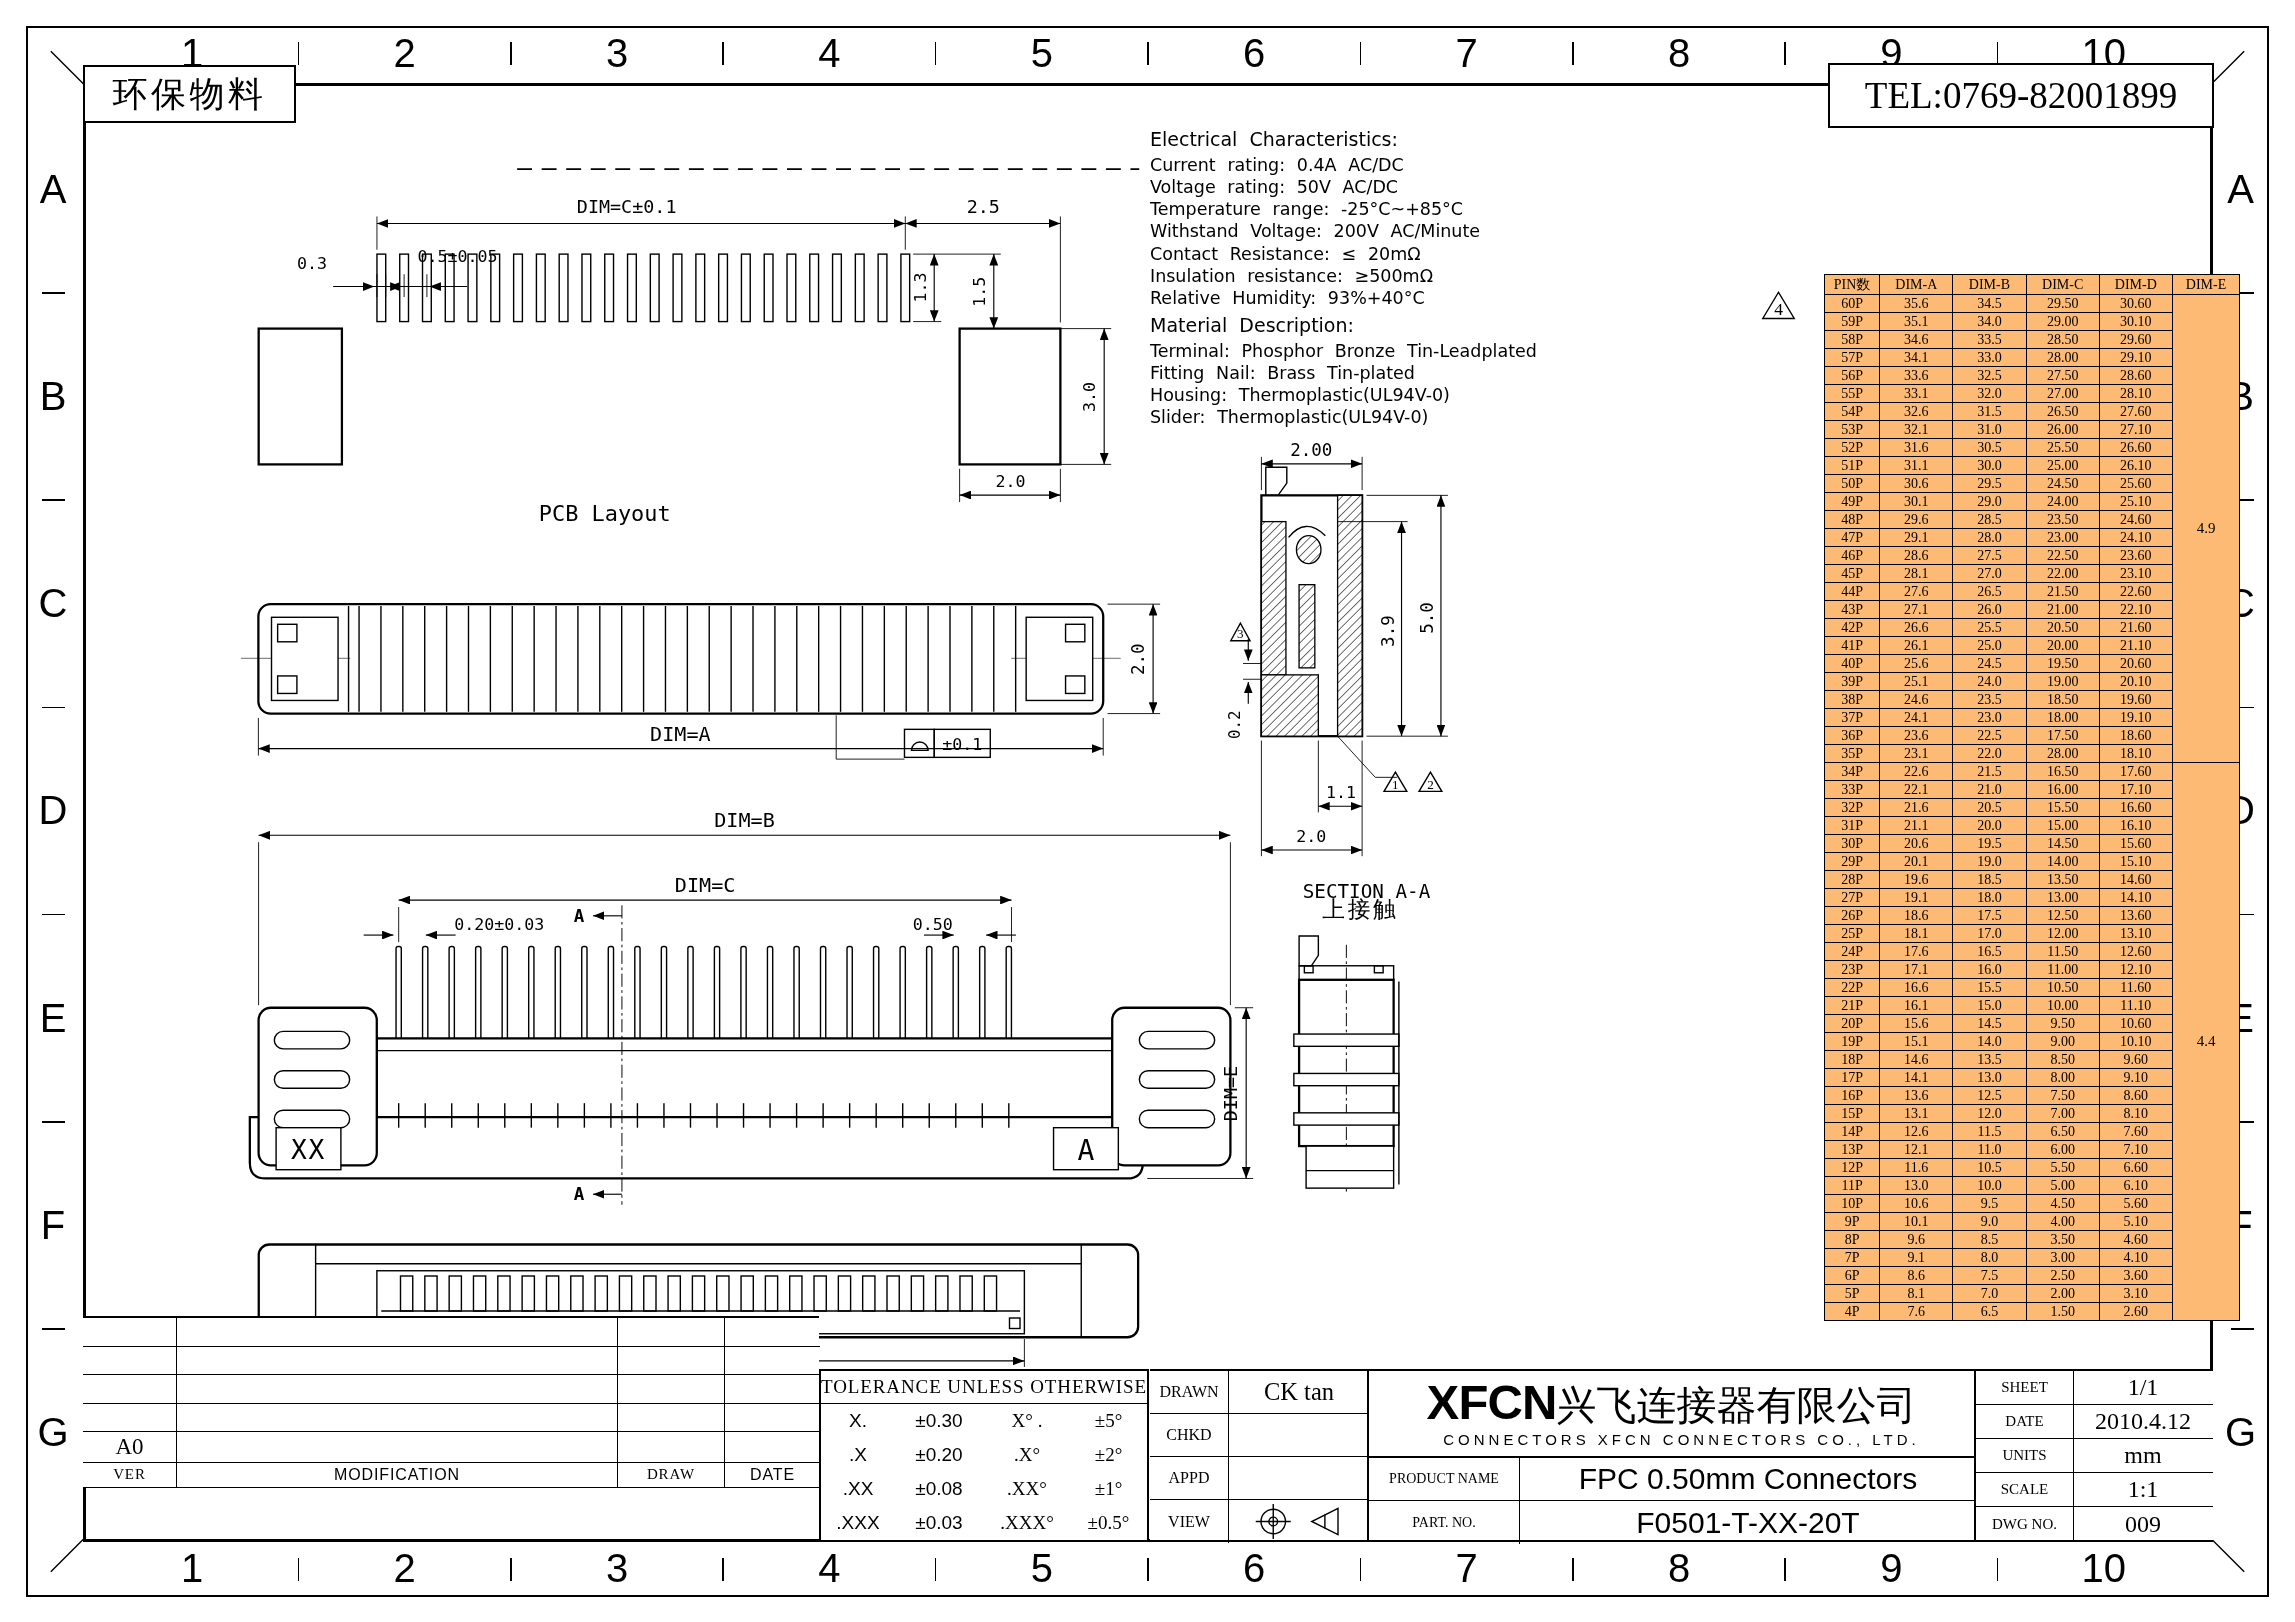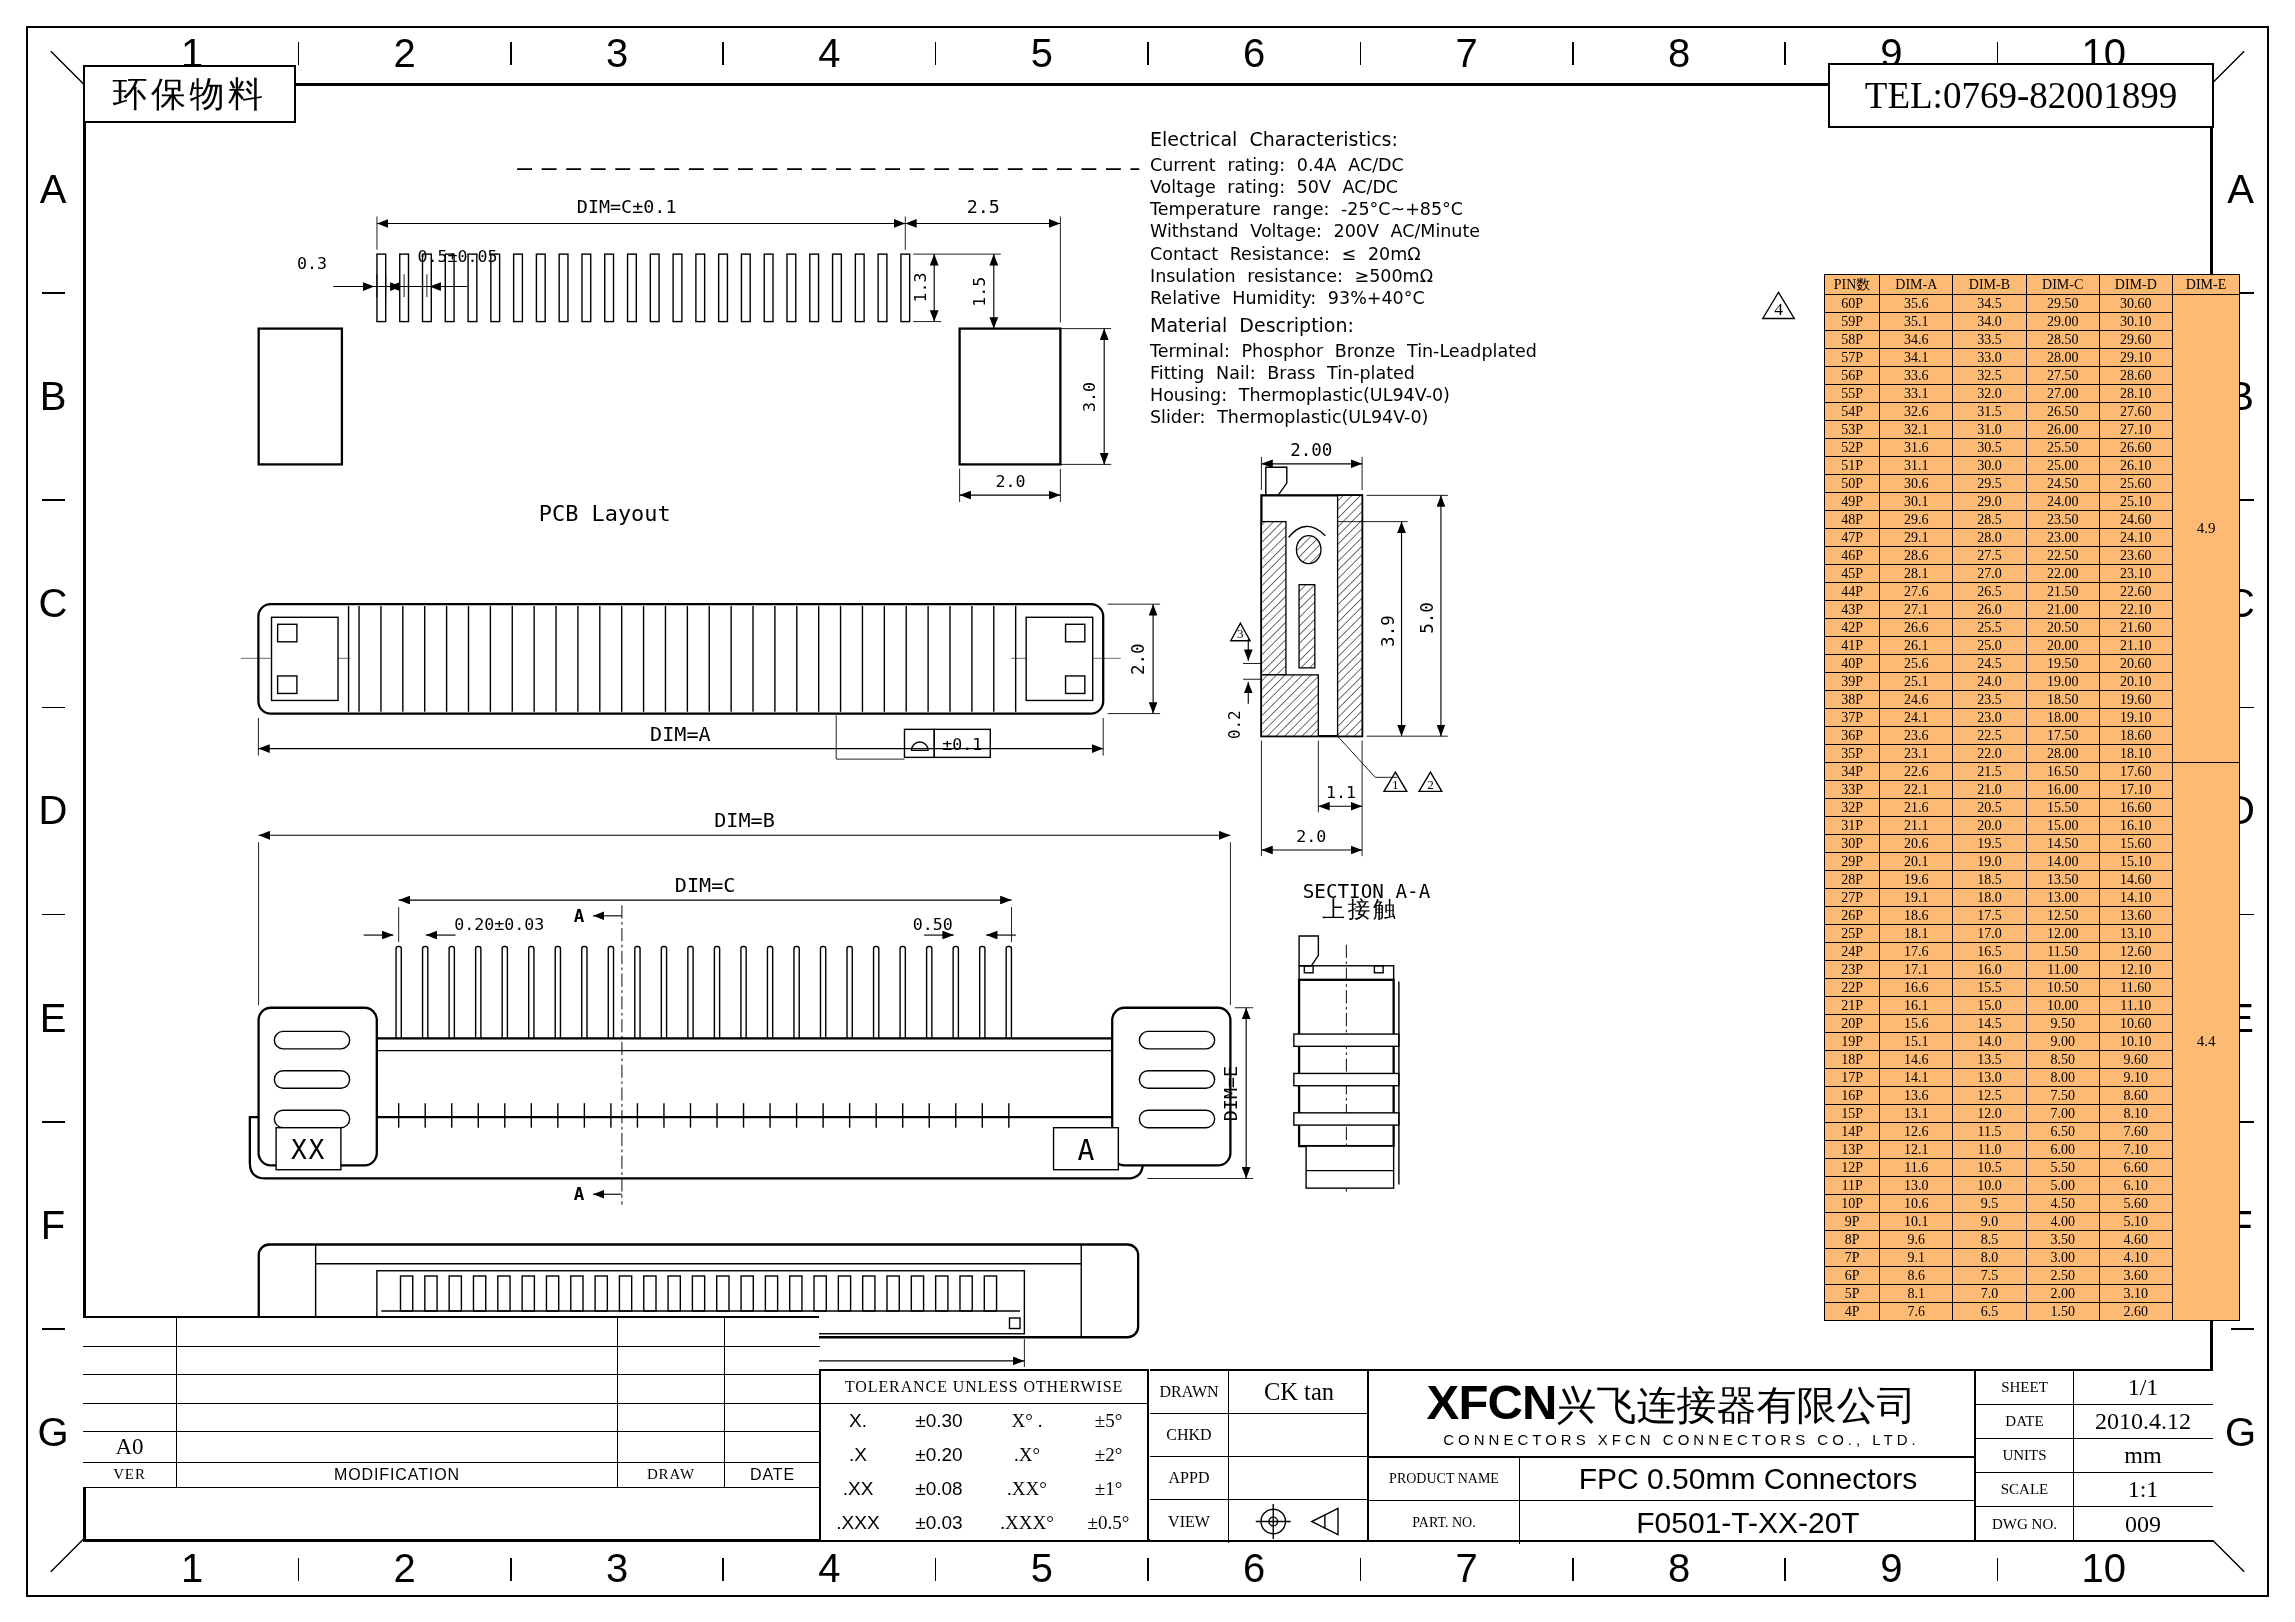--- a/index.html
+++ b/index.html
@@ -51,21 +51,21 @@
   .hatchfill{fill:url(#hp);stroke:#000;stroke-width:1.5;}
   
   .tb{background:#fff;box-sizing:border-box;}
   #rev-block{left:83px;top:1316px;width:736px;height:171px;border-top:2.6px solid #000;}
   .rev-row{display:grid;grid-template-columns:94px 441px 107px 95px;box-sizing:border-box;}
   .rev-cell{border-right:1.8px solid #000;border-bottom:1.8px solid #000;display:flex;
      align-items:center;justify-content:center;box-sizing:border-box;}
   .rev-cell:last-child{border-right:none;}
   #tol-block{left:819px;top:1369px;width:330px;height:171px;border:2.6px solid #000;border-bottom:none;}
   #tol-title{height:32px;border-bottom:1.8px solid #000;display:flex;align-items:center;justify-content:center;
-     font-size:16px;letter-spacing:0.9px;}
+     font-size:19px;letter-spacing:0.9px;}
   .tol-row{height:34px;display:grid;grid-template-columns:74px 88px 88px 75px;align-items:center;}
   .tol-c0,.tol-c1{font-family:"Liberation Sans",sans-serif;font-size:19px;text-align:center;}
   .tol-c2,.tol-c3{font-family:"Liberation Serif",serif;font-size:19px;text-align:center;}
   #sign-block{left:1150px;top:1369px;width:219px;height:171px;border-top:2.6px solid #000;border-right:2.2px solid #000;}
   .sign-row{height:43px;display:grid;grid-template-columns:79px 140px;box-sizing:border-box;border-bottom:1.8px solid #000;}
   .sign-row:last-child{border-bottom:none;}
   .sign-label{border-right:1.8px solid #000;display:flex;align-items:center;justify-content:center;font-size:16px;}
   .sign-val{display:flex;align-items:center;justify-content:center;font-size:24.5px;}
   #company-block{left:1369px;top:1369px;width:607px;height:171px;border-top:2.6px solid #000;border-right:2.2px solid #000;}
   #logo-row{height:85px;border-bottom:2.2px solid #000;display:flex;flex-direction:column;align-items:center;justify-content:center;}

